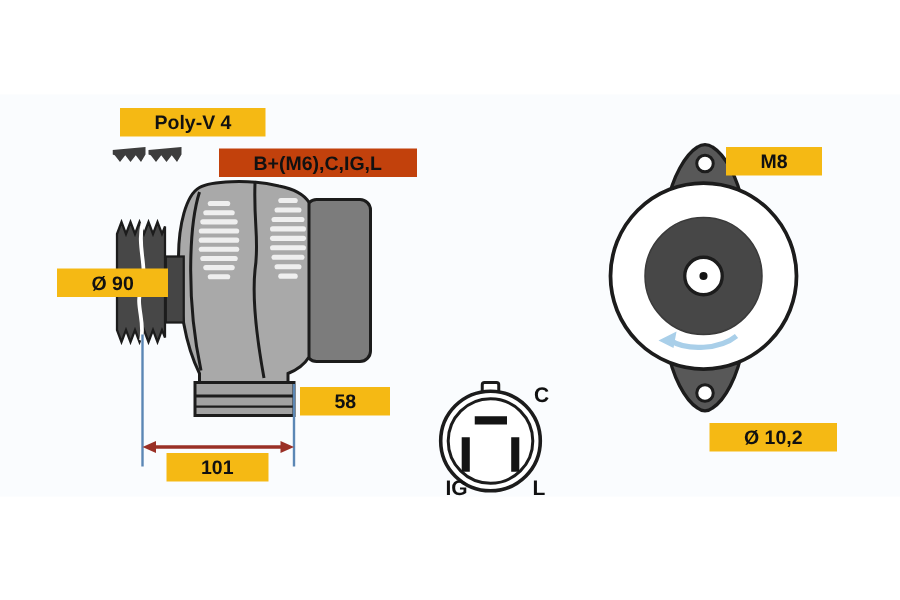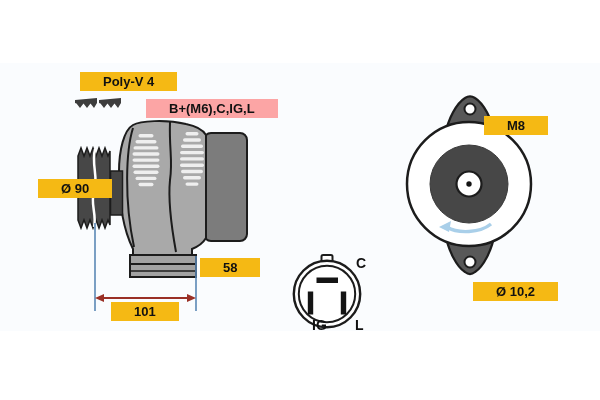--- a/index.html
+++ b/index.html
@@ -14,21 +14,21 @@
     background:#fafcfe;
   }
   .chip{
     position:absolute;
     font-weight:bold;font-size:13px;line-height:1;
     padding:3px 23px;
     white-space:nowrap;
     color:#111;
   }
   .chip-yellow{background:#f5b914;}
-  .chip-blue{background:#fca5a5;}
+  .chip-blue{background:#c2410c;}
   .pin-label{
     position:absolute;
     font-weight:bold;font-size:14px;line-height:1;color:#111;
   }
   svg{position:absolute;}
 </style>
 </head>
 <body>
 
 <div class="stage-tint"></div>
@@ -126,21 +126,21 @@
 <div class="chip chip-yellow" style="left:80px;top:72px;">Poly-V 4</div>
 
 <div class="chip chip-blue" style="left:146px;top:99px;">B+(M6),C,IG,L</div>
 
 <div class="chip chip-yellow" style="left:38px;top:179px;">Ø 90</div>
 
 <div class="chip chip-yellow" style="left:200px;top:258px;">58</div>
 
 <div class="chip chip-yellow" style="left:111px;top:302px;">101</div>
 
-<div class="chip chip-yellow" style="left:484px;top:116px;">M8</div>
+<div class="chip chip-yellow" style="left:484px;top:98px;">M8</div>
 
 <div class="chip chip-yellow" style="left:445px;top:282px;margin-left:28px;">Ø 10,2</div>
 
 <div class="pin-label" style="left:356px;top:256px;">C</div>
 
-<div class="pin-label" style="left:292px;top:318px;padding-left:20px;">IG</div>
+<div class="pin-label" style="left:277px;top:318px;padding-left:20px;">IG</div>
 
 <div class="pin-label" style="left:355px;top:318px;">L</div>
 
 </body></html>

